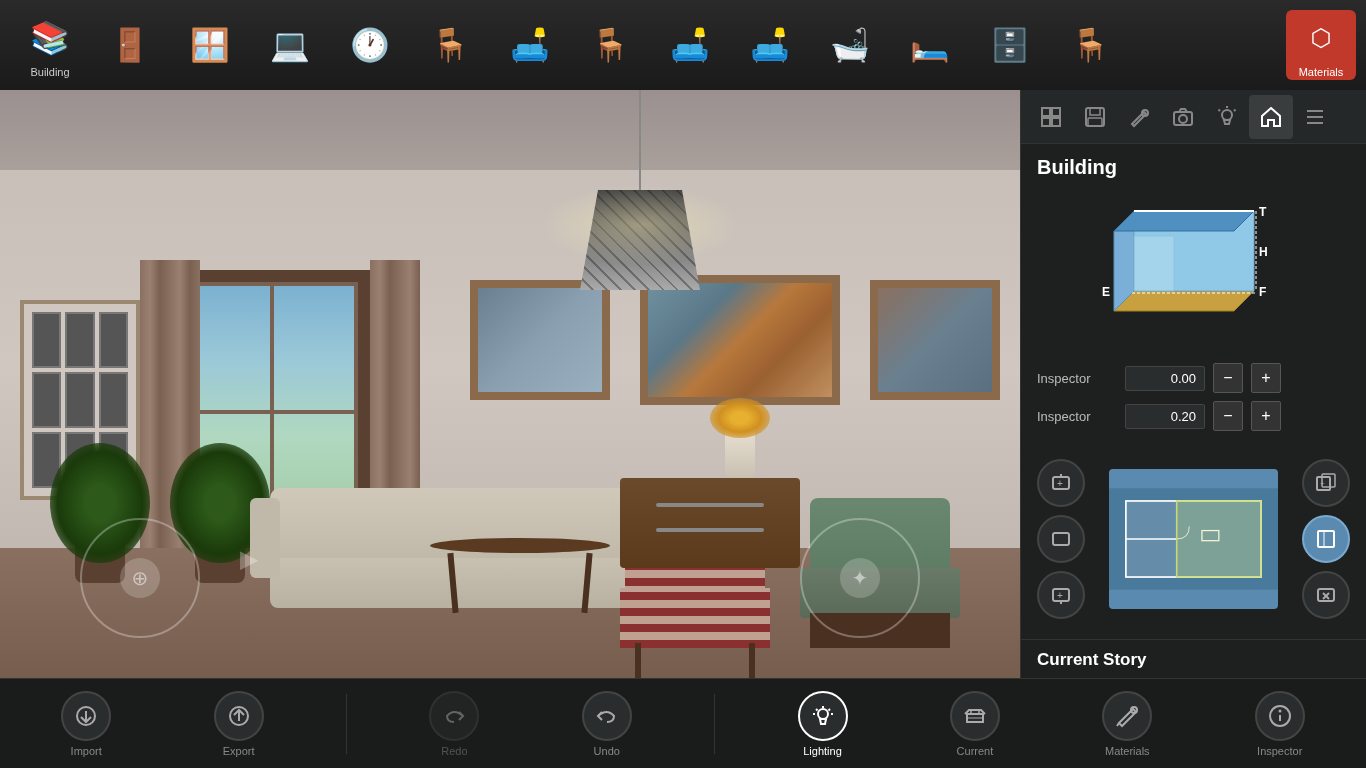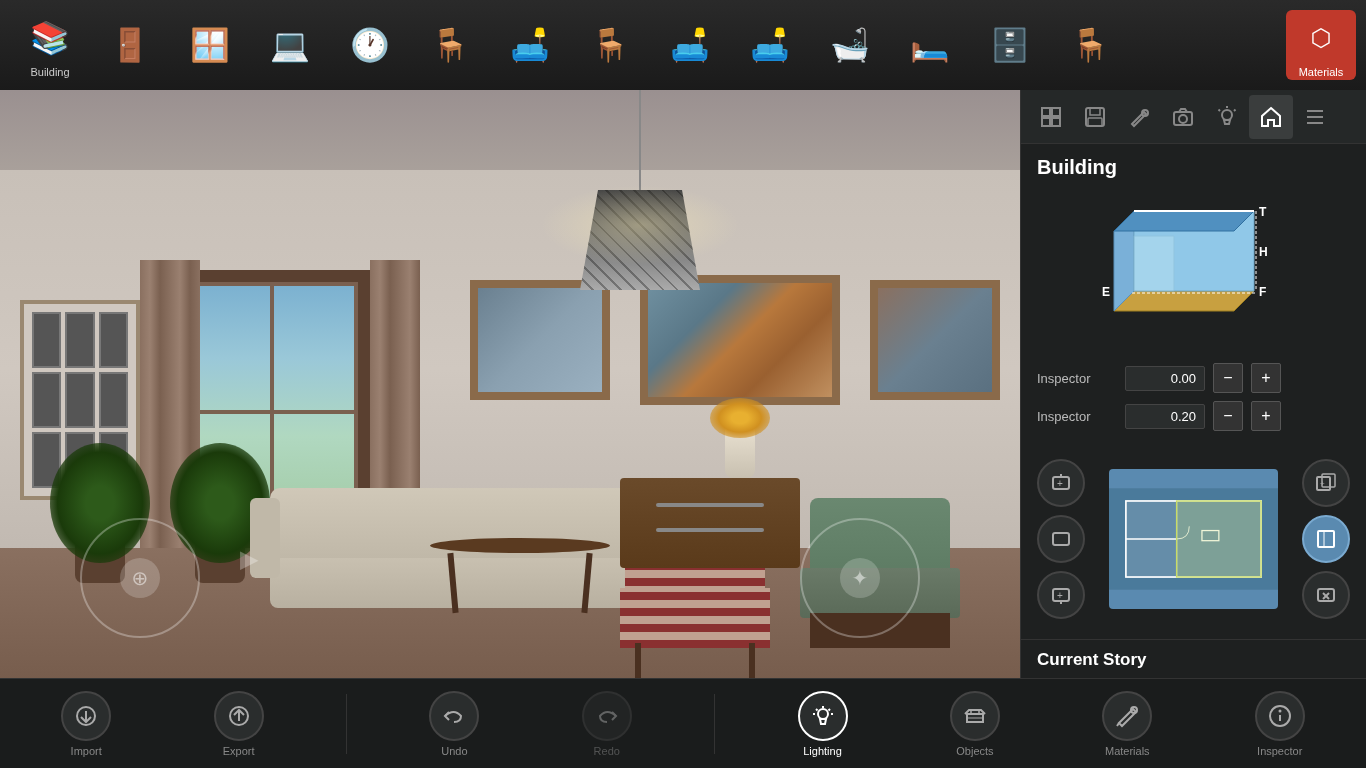--- a/index.html
+++ b/index.html
@@ -735,38 +735,38 @@
         <circle cx="12" cy="12" r="9" fill="none" stroke="#aaa" stroke-width="2"></circle>
         <line x1="12" y1="7" x2="12" y2="17" stroke="#aaa" stroke-width="2"></line>
         <polyline points="7,11 12,6 17,11" fill="none" stroke="#aaa" stroke-width="2"></polyline>
       </svg>
     </div>
     <span class="label">Export</span>
   </div>
 
   <div class="divider-v"></div>
 
+  <div class="bottom-item" style="opacity:0.5;">
+    <div class="icon-circle">
+      <svg width="24" height="24" viewBox="0 0 24 24">
+        <path d="M17 8 L21 12 L17 16" fill="none" stroke="#aaa" stroke-width="2"></path>
+        <path d="M21 12 Q12 4 5 12 Q5 18 12 18" fill="none" stroke="#aaa" stroke-width="2"></path>
+      </svg>
+    </div>
+    <span class="label">Redo</span>
+  </div>
+
   <div class="bottom-item">
     <div class="icon-circle">
       <svg width="24" height="24" viewBox="0 0 24 24">
         <path d="M7 8 L3 12 L7 16" fill="none" stroke="#aaa" stroke-width="2"></path>
         <path d="M3 12 Q12 4 19 12 Q19 18 12 18" fill="none" stroke="#aaa" stroke-width="2"></path>
       </svg>
     </div>
     <span class="label">Undo</span>
-  </div>
-
-  <div class="bottom-item" style="opacity:0.5;">
-    <div class="icon-circle">
-      <svg width="24" height="24" viewBox="0 0 24 24">
-        <path d="M17 8 L21 12 L17 16" fill="none" stroke="#aaa" stroke-width="2"></path>
-        <path d="M21 12 Q12 4 5 12 Q5 18 12 18" fill="none" stroke="#aaa" stroke-width="2"></path>
-      </svg>
-    </div>
-    <span class="label">Redo</span>
   </div>
 
   <div class="divider-v"></div>
 
   <div class="bottom-item lighting-active">
     <div class="icon-circle" style="border-color:#fff;color:#fff;">
       <svg width="24" height="24" viewBox="0 0 24 24">
         <circle cx="12" cy="10" r="5" fill="none" stroke="#fff" stroke-width="2"></circle>
         <path d="M9 15 L15 15 L14 20 L10 20 Z" fill="none" stroke="#fff" stroke-width="2"></path>
         <line x1="12" y1="2" x2="12" y2="4" stroke="#fff" stroke-width="2"></line>
@@ -783,21 +783,21 @@
   <div class="bottom-item">
     <div class="icon-circle">
       <svg width="24" height="24" viewBox="0 0 24 24">
         <path d="M4 18 L4 10 L20 10 L20 18 Z" fill="none" stroke="#aaa" stroke-width="2"></path>
         <path d="M2 10 L6 6 L18 6 L22 10" fill="none" stroke="#aaa" stroke-width="2"></path>
         <line x1="8" y1="6" x2="8" y2="10" stroke="#aaa" stroke-width="1.5"></line>
         <line x1="16" y1="6" x2="16" y2="10" stroke="#aaa" stroke-width="1.5"></line>
         <line x1="4" y1="14" x2="20" y2="14" stroke="#aaa" stroke-width="1"></line>
       </svg>
     </div>
-    <span class="label">Objects</span>
+    <span class="label">Current</span>
   </div>
 
   <div class="bottom-item">
     <div class="icon-circle">
       <svg width="24" height="24" viewBox="0 0 24 24">
         <path d="M4 19 L18 5 L21 8 L7 22 Z" fill="none" stroke="#aaa" stroke-width="2"></path>
         <circle cx="19" cy="6" r="3" fill="none" stroke="#aaa" stroke-width="2"></circle>
         <path d="M4 19 L2 22" stroke="#aaa" stroke-width="2"></path>
       </svg>
     </div>

